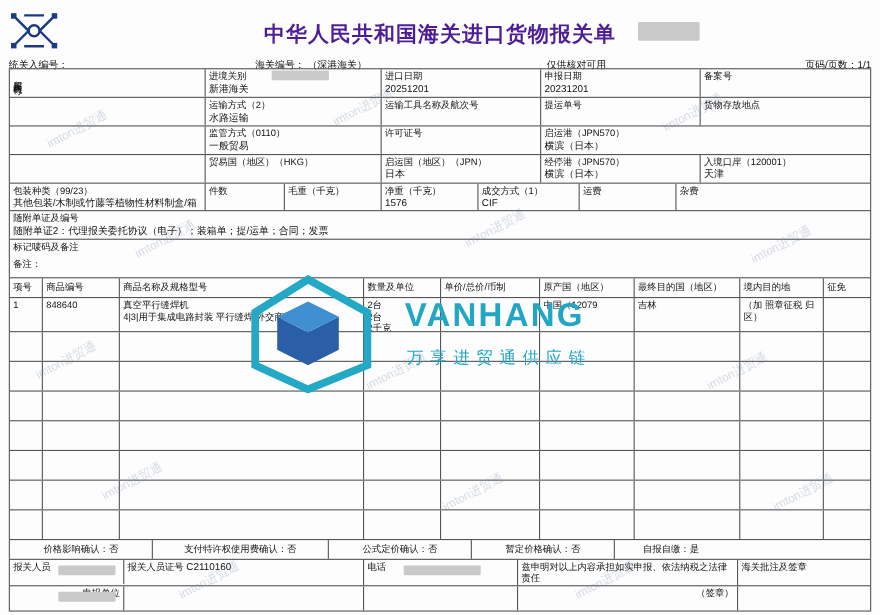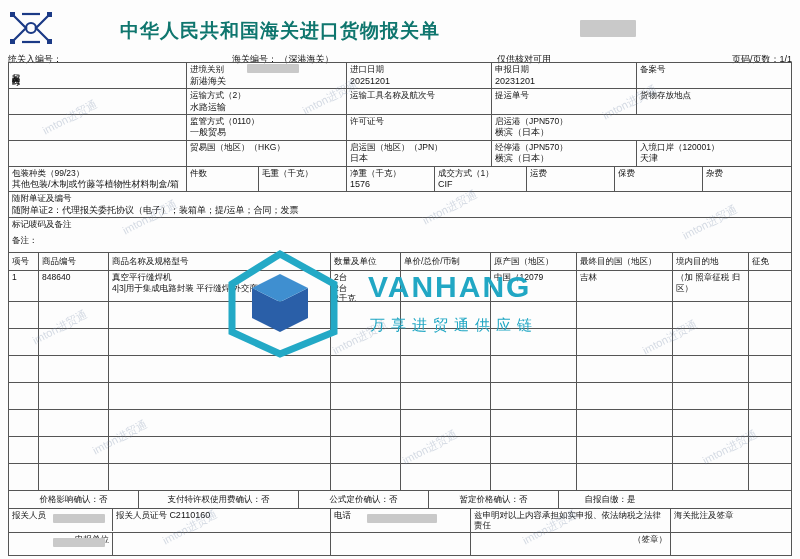--- a/index.html
+++ b/index.html
@@ -26,25 +26,25 @@
   .logo-stamp {
     position: absolute;
     left: 8px; top: 8px;
     width: 46px; height: 42px;
     color: #1e3f8f;
   }
   .doc-title {
     position: absolute;
     left: 120px; top: 18px;
     width: 560px;
-    text-align: left;
+    text-align: center;
     font-size: 19px;
     font-weight: bold;
     letter-spacing: 1px;
-    color: #0f766e;
+    color: #4c1d95;
   }
   .redact {
     background: #c9c9c9;
     display: inline-block;
     border-radius: 1px;
   }
   .title-redact {
     position: absolute;
     left: 580px; top: 20px;
     width: 56px; height: 17px;
@@ -286,24 +286,20 @@
       </div>
       <div class="gc cell2" style="width:92px">
         <span class="lbl">成交方式（1）</span>
         <span class="val">CIF</span>
       </div>
       <div class="gc cell2" style="width:88px">
         <span class="lbl">运费</span>
         <span class="val"></span>
       </div>
       <div class="gc cell2" style="width:88px">
-        <span class="lbl">保费</span>
-        <span class="val"></span>
-      </div>
-      <div class="gc cell2" style="width:88px">
         <span class="lbl">杂费</span>
         <span class="val"></span>
       </div>
     </div>
 
     <div class="gr">
       <div class="gc cell2" style="width:782px">
         <span class="lbl">随附单证及编号</span>
         <span class="val">随附单证2：代理报关委托协议（电子）；装箱单；提/运单；合同；发票</span>
       </div>

